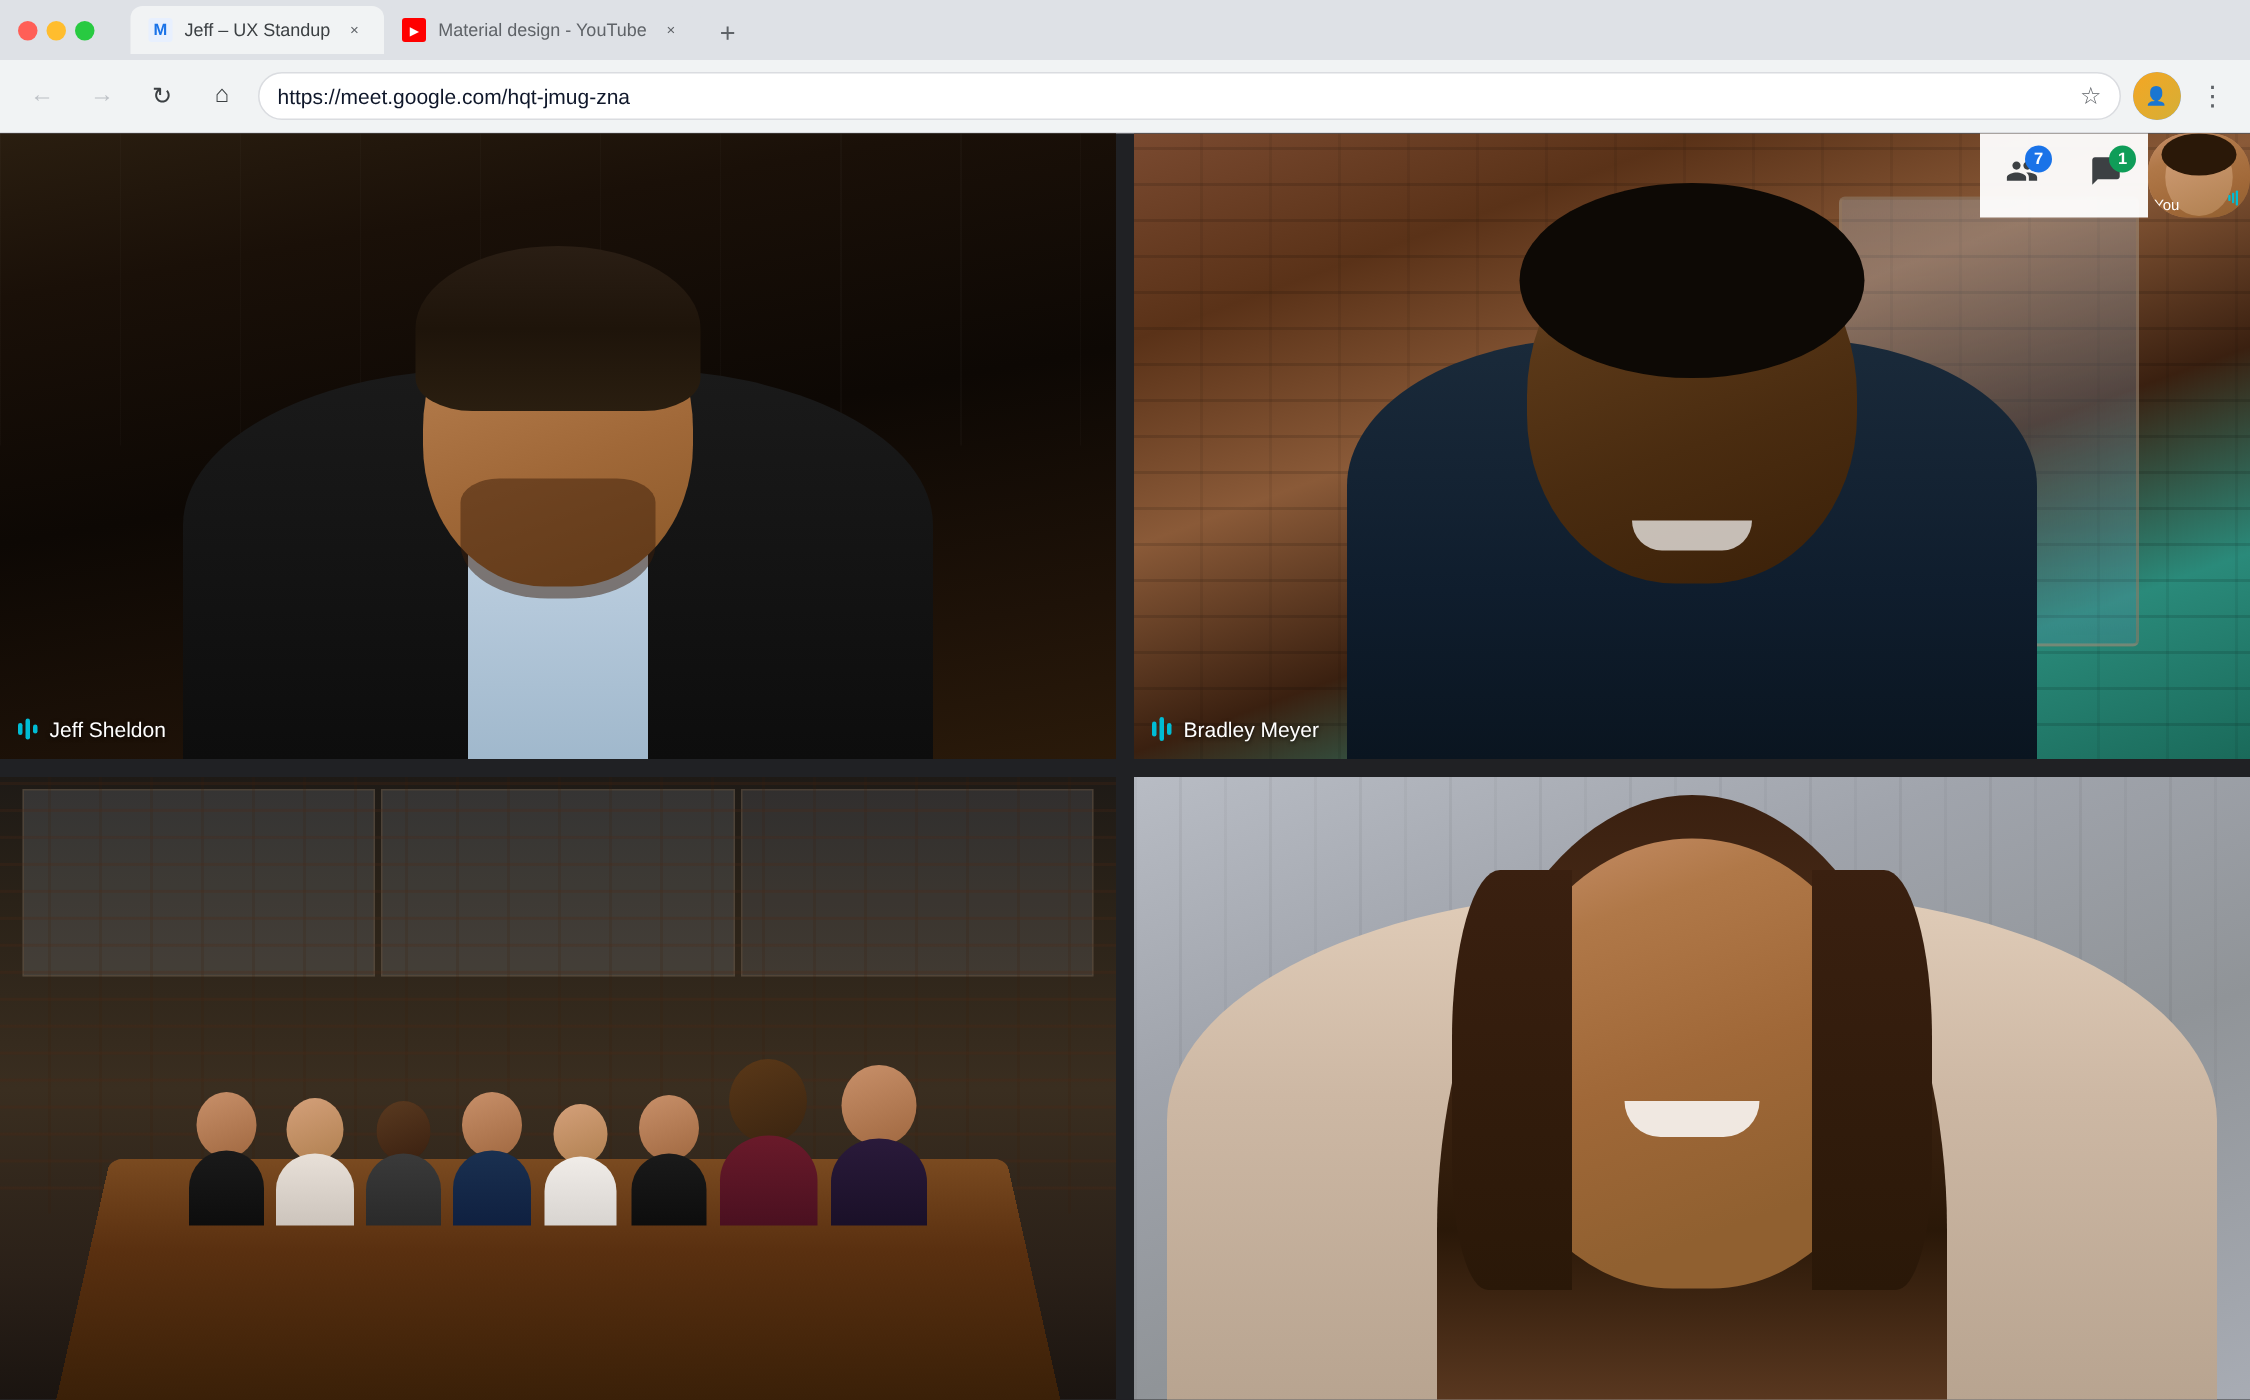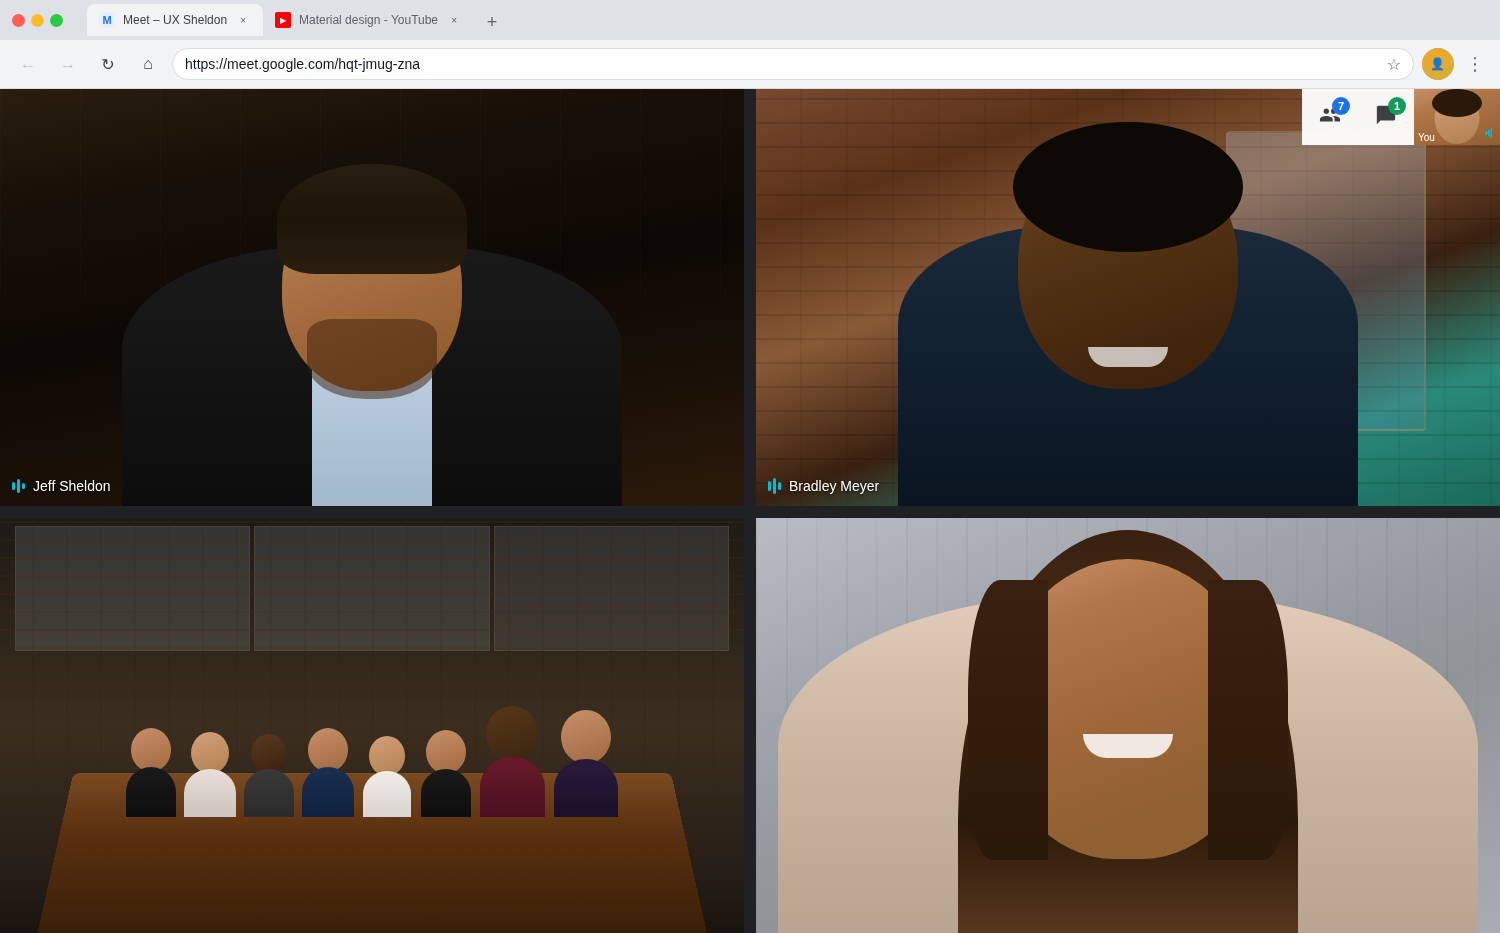--- a/index.html
+++ b/index.html
@@ -284,25 +284,26 @@
       font-size: 11px;
       display: flex;
       align-items: center;
       justify-content: center;
       font-weight: bold;
     }
 
     .badge.green { background: #0f9d58; }
 
     .self-view {
-      width: 86px;
+      width: 68px;
       height: 56px;
       background: linear-gradient(135deg, #c8956c 30%, #b07850 60%, #8a5830 100%);
       position: relative;
       overflow: hidden;
+      border-radius: 26px;
     }
 
     .self-view-label {
       position: absolute;
       bottom: 2px;
       left: 4px;
       color: white;
       font-size: 10px;
     }
   </style>
@@ -314,21 +315,21 @@
   <div class="browser-title-bar">
     <div class="traffic-lights">
       <div class="traffic-light tl-red"></div>
       <div class="traffic-light tl-yellow"></div>
       <div class="traffic-light tl-green"></div>
     </div>
     <div class="tabs-bar">
 
       <div class="tab active">
         <div class="tab-favicon" style="background:#e8f0fe; color:#1a73e8; font-size:11px; font-weight:bold;">M</div>
-        <span class="tab-title">Meet – UX Sheldon</span>
+        <span class="tab-title">Jeff – UX Standup</span>
         <div class="tab-close">×</div>
       </div>
 
       <div class="tab inactive">
         <div class="tab-favicon" style="background:#ff0000; color:white; font-size:8px;">▶</div>
         <span class="tab-title">Material design - YouTube</span>
         <div class="tab-close">×</div>
       </div>
       <div class="new-tab-btn">+</div>
     </div>

